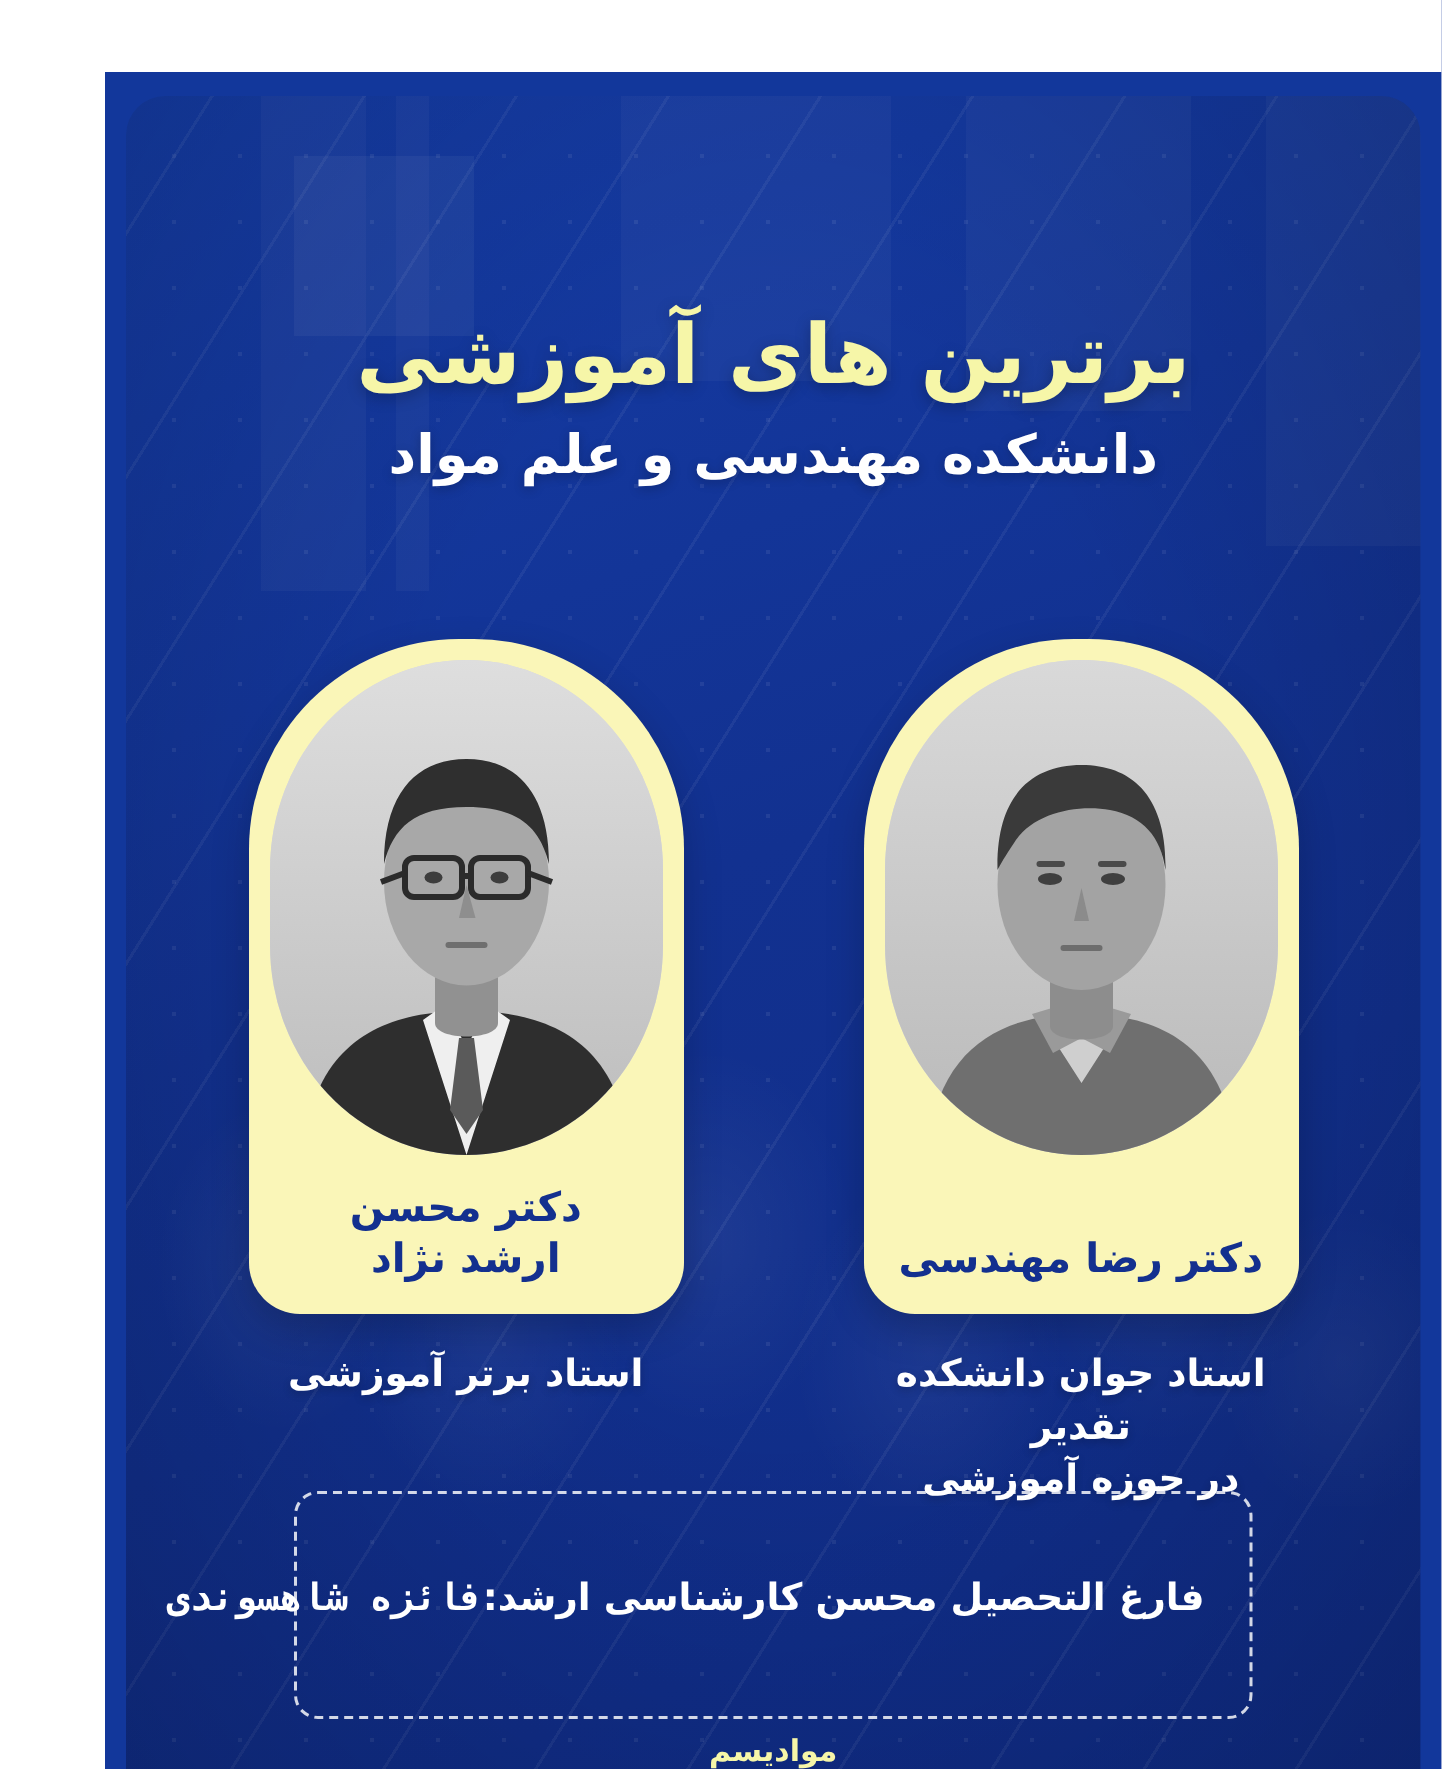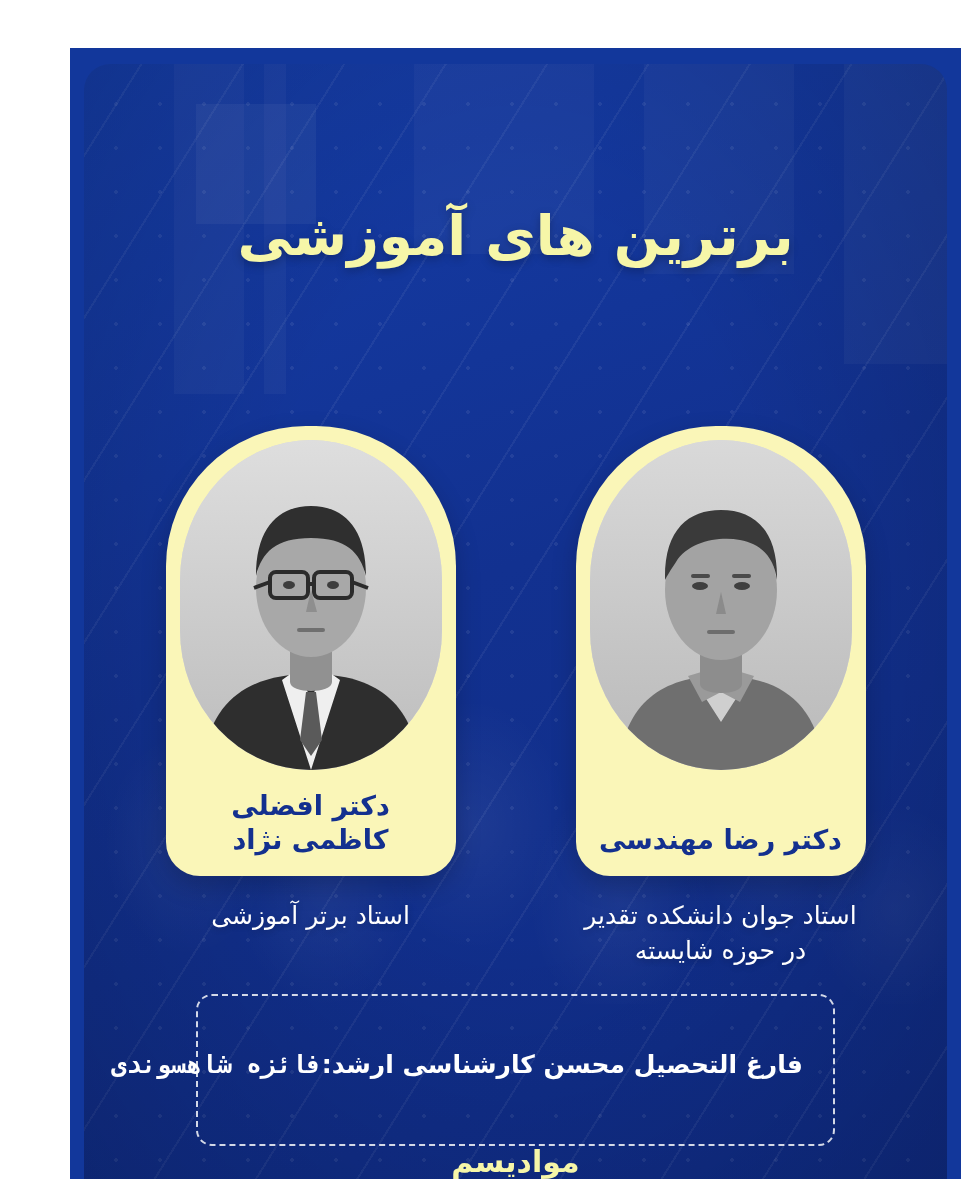--- a/index.html
+++ b/index.html
@@ -149,21 +149,21 @@
     color: #13308f;
     font-size: 27px;
     font-weight: bold;
     line-height: 1.28;
   }
   .person-role {
     margin-top: 22px;
     text-align: center;
     color: #ffffff;
     font-size: 25px;
-    font-weight: normal;
+    font-weight: bold;
     line-height: 1.4;
     text-shadow: 0 2px 6px rgba(0,0,0,0.2);
   }
 
   
   .dashed-box {
     position: absolute;
     left: 112px;
     right: 112px;
     top: 930px;
@@ -194,21 +194,21 @@
   .grad-label { white-space: nowrap; }
   .grad-value { white-space: nowrap; font-family: Liberation Mono, monospace; }
 
   
   .footer {
     position: absolute;
     left: 0; right: 0;
     bottom: 32px;
     text-align: center;
     color: #f6f6a8;
-    font-size: 30px;
+    font-size: 20px;
     font-weight: bold;
     letter-spacing: 1px;
     z-index: 6;
   }
 </style>
 </head>
 <body>
 
 <div class="poster">
   <div class="card">
@@ -222,20 +222,21 @@
       <div class="blk" style="left:760px; top:0;   width:120px; height:300px;"></div>
     </div>
 
     <div class="crowd"></div>
     <div class="slashes"></div>
     <div class="dots"></div>
     <div class="vignette"></div>
 
     <div class="header">
       <div class="title">برترین های آموزشی</div>
+      <div class="subtitle">دانشکده مهندسی و علم مواد</div>
     </div>
 
     <div class="people">
 
       <div class="person">
         <div class="photo-card">
           <div class="photo">
             <svg viewBox="0 0 262 330" preserveAspectRatio="xMidYMid slice" aria-hidden="true">
               <defs>
                 <linearGradient id="bg2" x1="0" y1="0" x2="0" y2="1">
@@ -263,21 +264,21 @@
               <rect x="142" y="134" width="19" height="4" rx="2" fill="#4a4a4a"></rect>
 
               <path d="M131 152 L126 174 L136 174 Z" fill="#8b8b8b"></path>
               <rect x="117" y="190" width="28" height="4" rx="2" fill="#6d6d6d"></rect>
             </svg>
           </div>
           <div class="person-name">دکتر رضا مهندسی</div>
         </div>
         <div class="person-role">
           <div>استاد جوان دانشکده تقدیر</div>
-          <div>در حوزه شایسته</div>
+          <div>در حوزه آموزشی</div>
         </div>
       </div>
 
       <div class="person">
         <div class="photo-card">
           <div class="photo">
             <svg viewBox="0 0 262 330" preserveAspectRatio="xMidYMid slice" aria-hidden="true">
               <defs>
                 <linearGradient id="bg1" x1="0" y1="0" x2="0" y2="1">
                   <stop offset="0%" stop-color="#dedede"></stop>
@@ -306,22 +307,22 @@
                 <path d="M172 142 L188 148"></path>
               </g>
               <ellipse cx="109" cy="145" rx="6" ry="4" fill="#3d3d3d"></ellipse>
               <ellipse cx="153" cy="145" rx="6" ry="4" fill="#3d3d3d"></ellipse>
 
               <path d="M131 150 L126 172 L137 172 Z" fill="#8e8e8e"></path>
               <rect x="117" y="188" width="28" height="4" rx="2" fill="#6f6f6f"></rect>
             </svg>
           </div>
           <div class="person-name">
-            <div>دکتر افضلی</div>
-            <div>کاظمی نژاد</div>
+            <div>دکتر محسن</div>
+            <div>ارشد نژاد</div>
           </div>
         </div>
         <div class="person-role">
           <div>استاد برتر آموزشی</div>
         </div>
       </div>
 
     </div>
 
     <div class="dashed-box">

